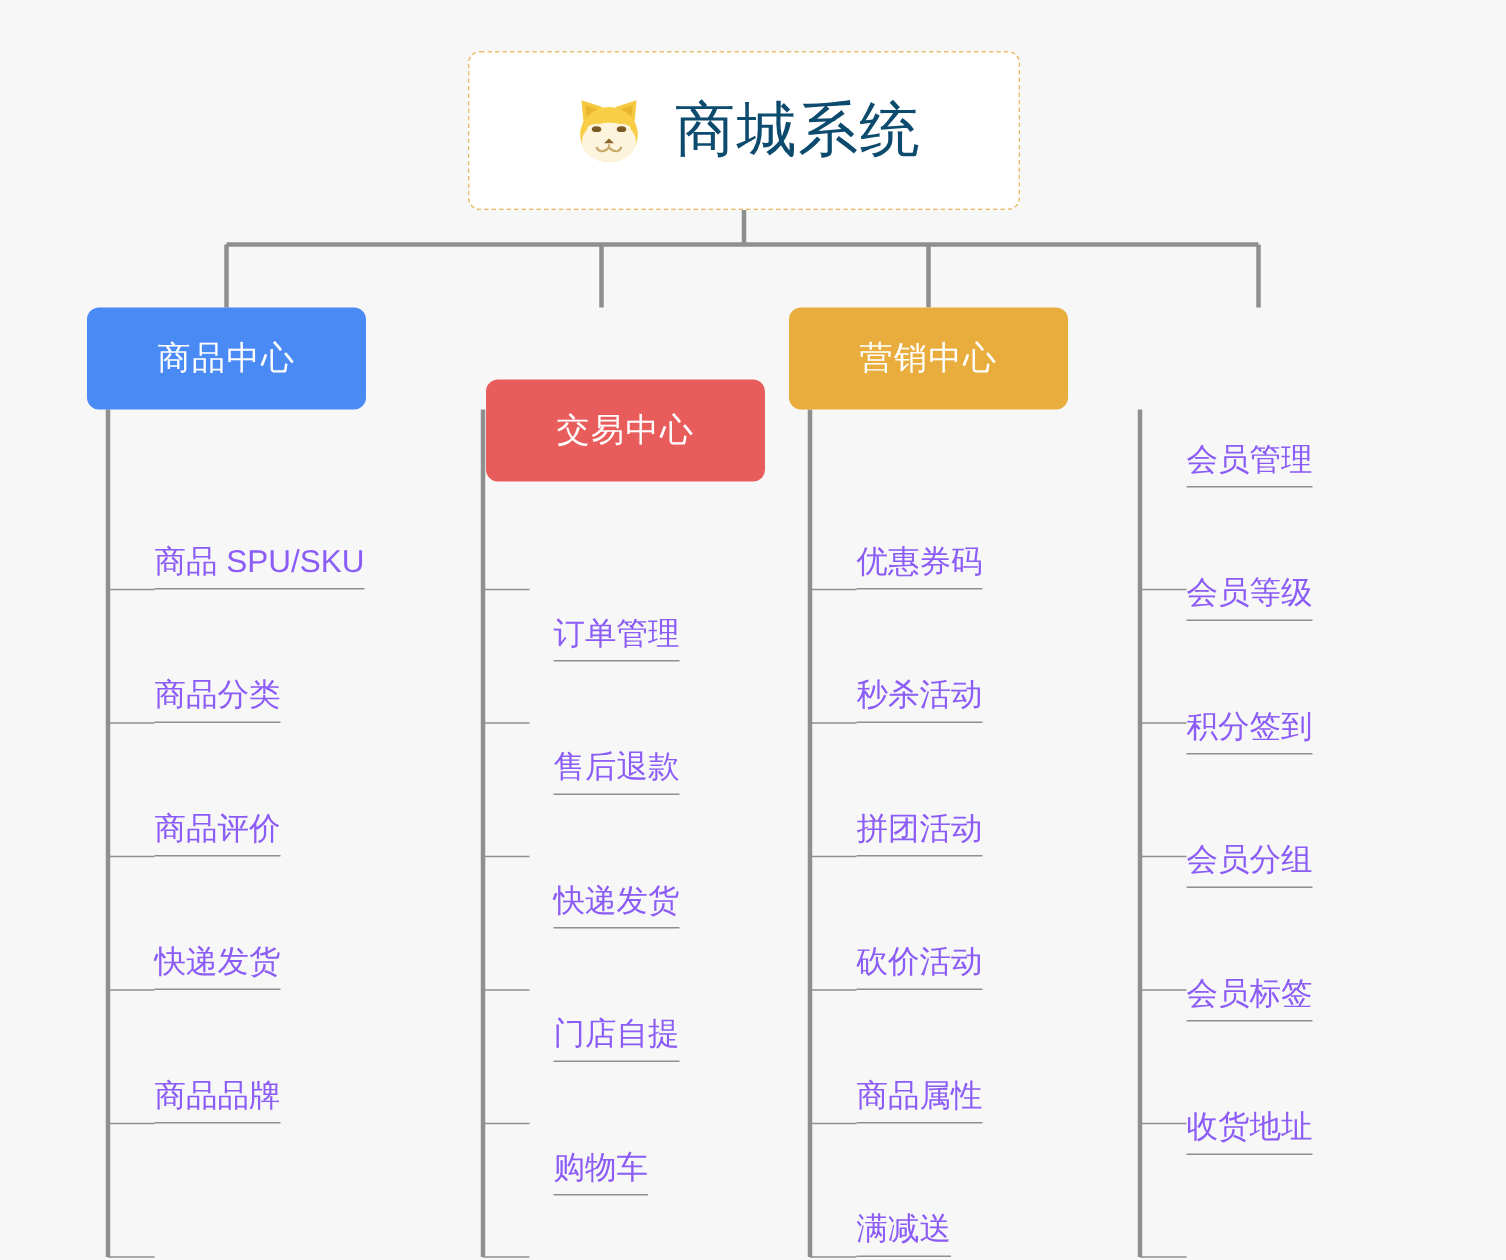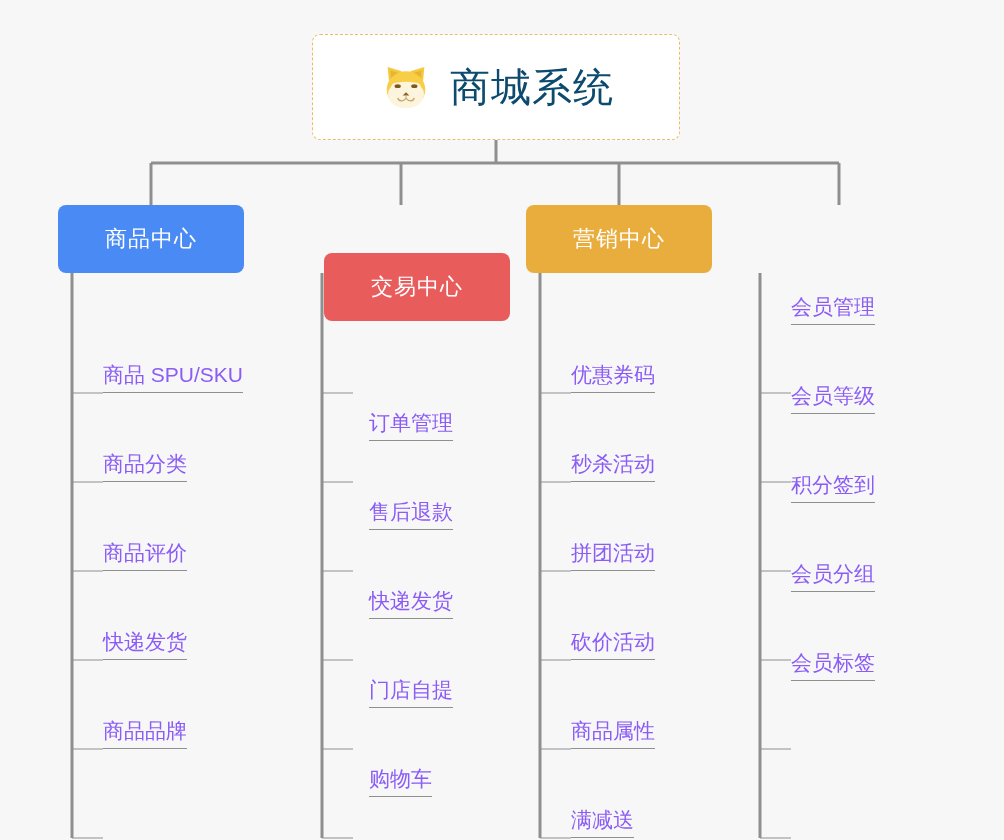--- a/index.html
+++ b/index.html
@@ -253,15 +253,18 @@
         </div>
         <div class="leaf-item">
           <span class="leaf-label">积分签到</span>
         </div>
         <div class="leaf-item">
           <span class="leaf-label">会员分组</span>
         </div>
         <div class="leaf-item">
           <span class="leaf-label">会员标签</span>
         </div>
+        <div class="leaf-item">
+          <span class="leaf-label">收货地址</span>
+        </div>
       </div>
     </div>
   </div>
 
 </body></html>

